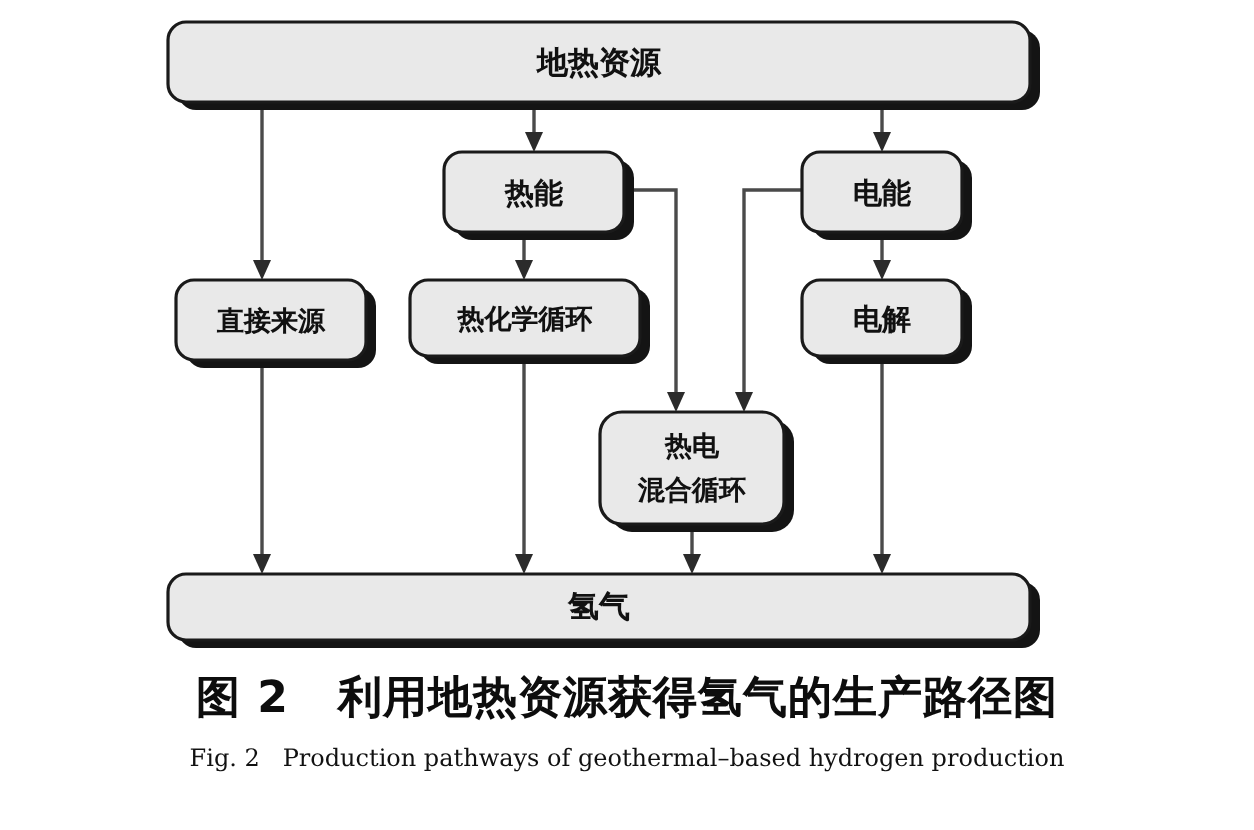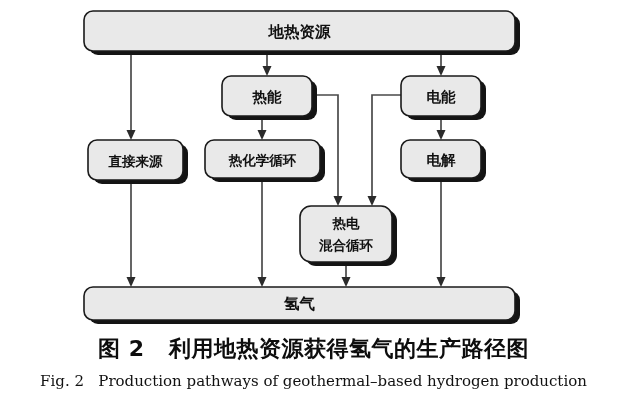--- a/index.html
+++ b/index.html
@@ -61,21 +61,21 @@
     letter-spacing: 0.5px;
     white-space: pre;
   }
   .caption-en {
     position: absolute;
     left: 0;
     top: 372px;
     width: 627px;
     text-align: center;
     font-family: "DejaVu Serif", "Liberation Serif", serif;
-    font-size: 15px;
+    font-size: 12px;
     color: #111111;
     white-space: pre;
   }
 </style>
 </head>
 <body>
 
 <div id="page">
 
   <svg id="flow-svg" viewBox="0 0 627 332">

